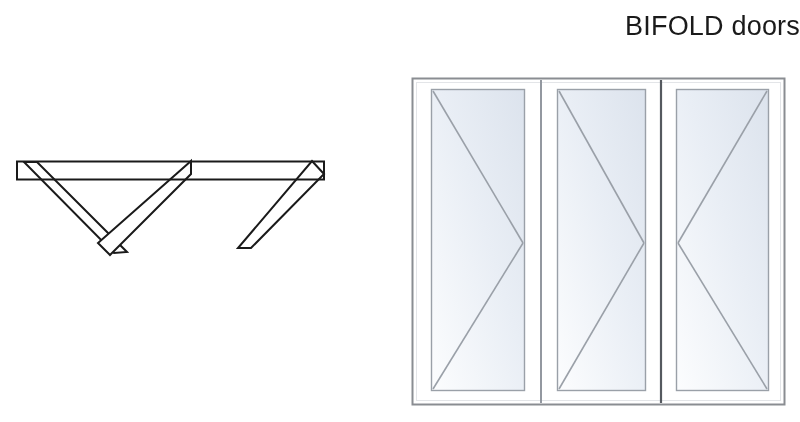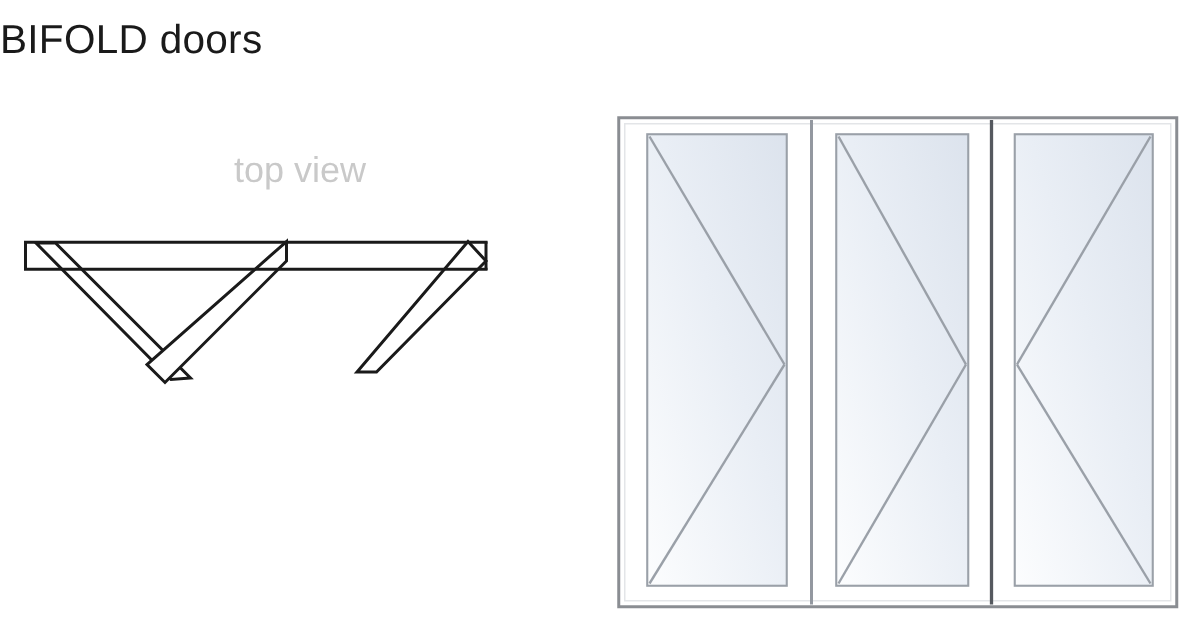--- a/index.html
+++ b/index.html
@@ -20,21 +20,21 @@
     left: 0;
     top: 0;
     width: 800px;
     height: 422px;
   }
   .title {
     position: absolute;
     left: 0;
     top: 10px;
     width: 800px;
-    text-align: left;
+    text-align: right;
     font-size: 27px;
     font-weight: 400;
     color: #1a1a1a;
     letter-spacing: 0.2px;
     line-height: 32px;
   }
   .topview-label {
     position: absolute;
     left: 80px;
     top: 99px;
@@ -57,21 +57,20 @@
     top: 65px;
   }
 </style>
 </head>
 <body>
 
 <div id="figure-root">
 
   <div class="title">BIFOLD doors</div>
 
-  <div class="topview-label">top view</div>
 
   <svg id="topview-svg" width="360" height="135" viewBox="0 140 360 135">
 
     <polygon points="24,162 37,162 127,252 114,253" fill="#ffffff" stroke="#1a1a1a" stroke-width="2" stroke-linejoin="miter"></polygon>
 
     <polygon points="191,161 191,174 110,255 98,243" fill="#ffffff" stroke="#1a1a1a" stroke-width="2" stroke-linejoin="miter"></polygon>
 
     <polygon points="312,161 324,174 251,248 238,248" fill="#ffffff" stroke="#1a1a1a" stroke-width="2" stroke-linejoin="miter"></polygon>
 
     <line x1="16" y1="161.5" x2="325" y2="161.5" stroke="#1a1a1a" stroke-width="2"></line>

